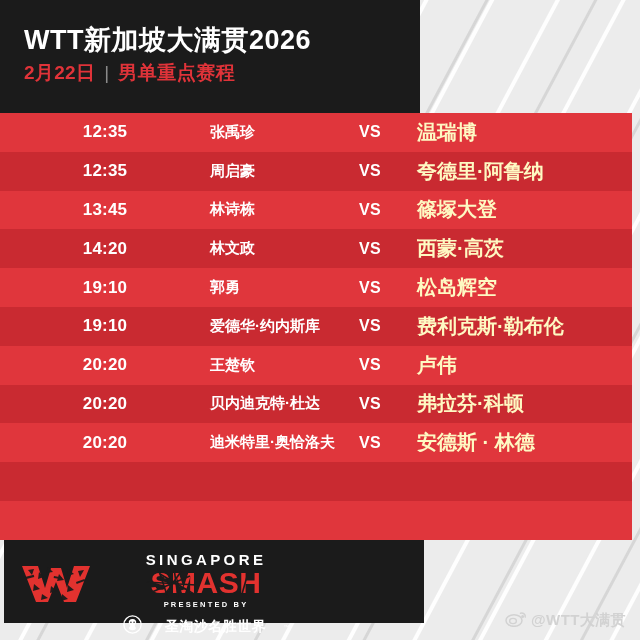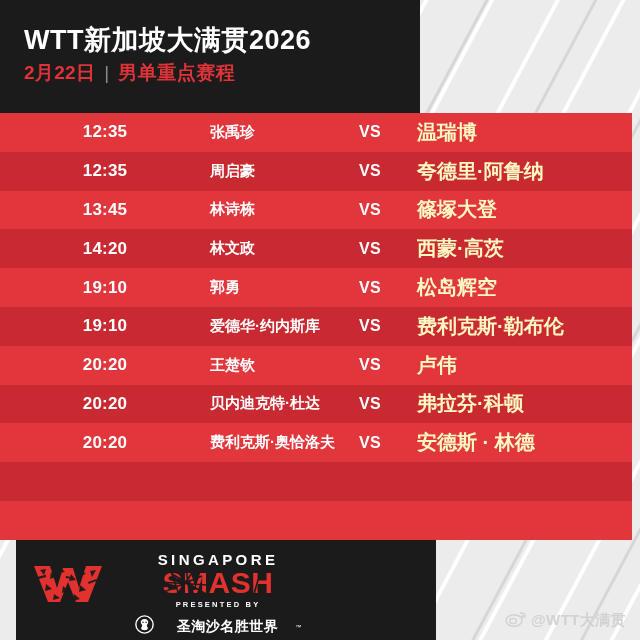--- a/index.html
+++ b/index.html
@@ -121,22 +121,22 @@
     padding-left:22px;
     text-align:left;
     color:#fef9c3;
     font-size:20px;
     font-weight:bold;
     white-space:nowrap;
   }
 
   
   .footer {
-    position:absolute; left:16px; top:540px;
-    width:420px; height:100px;
+    position:absolute; left:4px; top:540px;
+    width:420px; height:83px;
     background:#1b1b1b;
   }
   .wtt-mark {
     position:absolute; left:14px; top:18px;
     width:92px; height:48px;
   }
   .logo-block {
     position:absolute; left:112px; top:12px;
     width:180px; text-align:center;
   }
@@ -262,21 +262,21 @@
           <div class="cell-p2">卢伟</div>
         </div>
         <div class="row alt">
           <div class="cell-time">20:20</div>
           <div class="cell-p1">贝内迪克特·杜达</div>
           <div class="cell-vs">VS</div>
           <div class="cell-p2">弗拉芬·科顿</div>
         </div>
         <div class="row">
           <div class="cell-time">20:20</div>
-          <div class="cell-p1">费利克斯·奥恰洛夫</div>
+          <div class="cell-p1">迪米特里·奥恰洛夫</div>
           <div class="cell-vs">VS</div>
           <div class="cell-p2">安德斯 · 林德</div>
         </div>
         <div class="row alt"></div>
         <div class="row"></div>
       </div>
   </div>
 
   <div class="footer">
 

